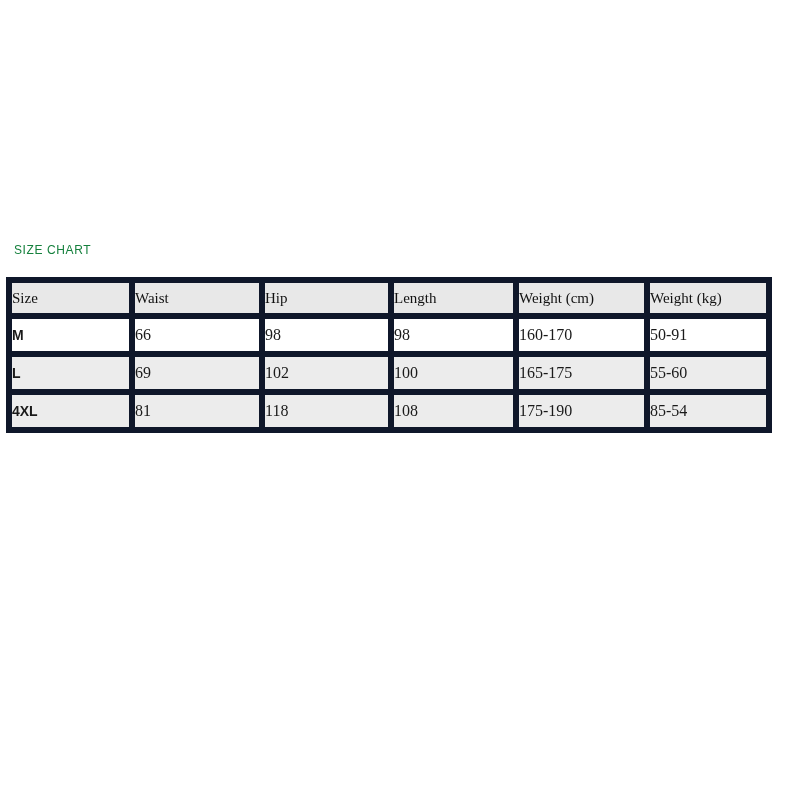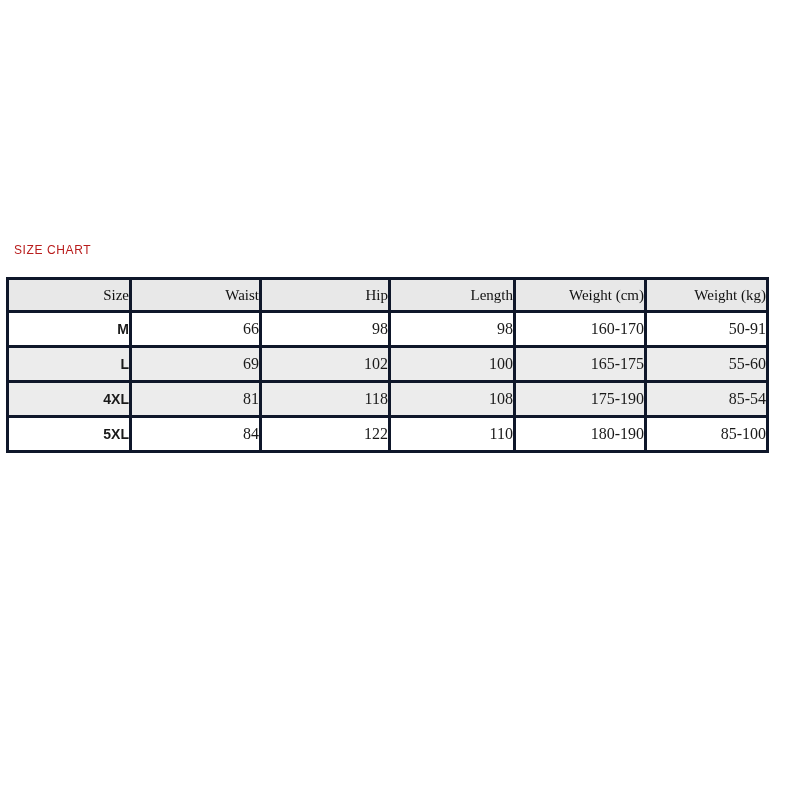--- a/index.html
+++ b/index.html
@@ -18,21 +18,21 @@
     width: 790px;
     height: 790px;
     background: #ffffff;
   }
   #chart-title {
     position: absolute;
     left: 14px;
     top: 243px;
     font-size: 12px;
     letter-spacing: 0.6px;
-    color: #b91c1c;
+    color: #15803d;
     font-family: "Liberation Sans", sans-serif;
     white-space: nowrap;
   }
   #size-table-wrap {
     position: absolute;
     left: 6px;
     top: 277px;
     width: 760px;
   }
   table.size-table {
@@ -43,22 +43,22 @@
   }
   table.size-table col.c0 { width: 123px; }
   table.size-table col.c1 { width: 130px; }
   table.size-table col.c2 { width: 129px; }
   table.size-table col.c3 { width: 125px; }
   table.size-table col.c4 { width: 131px; }
   table.size-table col.c5 { width: 122px; }
 
   table.size-table th,
   table.size-table td {
-    border: 3px solid #0f172a;
-    text-align: right;
+    border: 6px solid #0f172a;
+    text-align: left;
     vertical-align: middle;
     height: 32px;
     padding: 0;
     color: #1a1a1a;
     font-weight: normal;
   }
   table.size-table thead th {
     background: #e8e8e8;
     font-size: 15px;
     font-family: "Liberation Serif", serif;
@@ -126,25 +126,17 @@
           <td>55-60</td>
         </tr>
         <tr class="odd">
           <td class="sizecell">4XL</td>
           <td>81</td>
           <td>118</td>
           <td>108</td>
           <td>175-190</td>
           <td>85-54</td>
         </tr>
-        <tr class="even">
-          <td class="sizecell">5XL</td>
-          <td>84</td>
-          <td>122</td>
-          <td>110</td>
-          <td>180-190</td>
-          <td>85-100</td>
-        </tr>
       </tbody>
     </table>
   </div>
 
 </div>
 
 </body></html>

